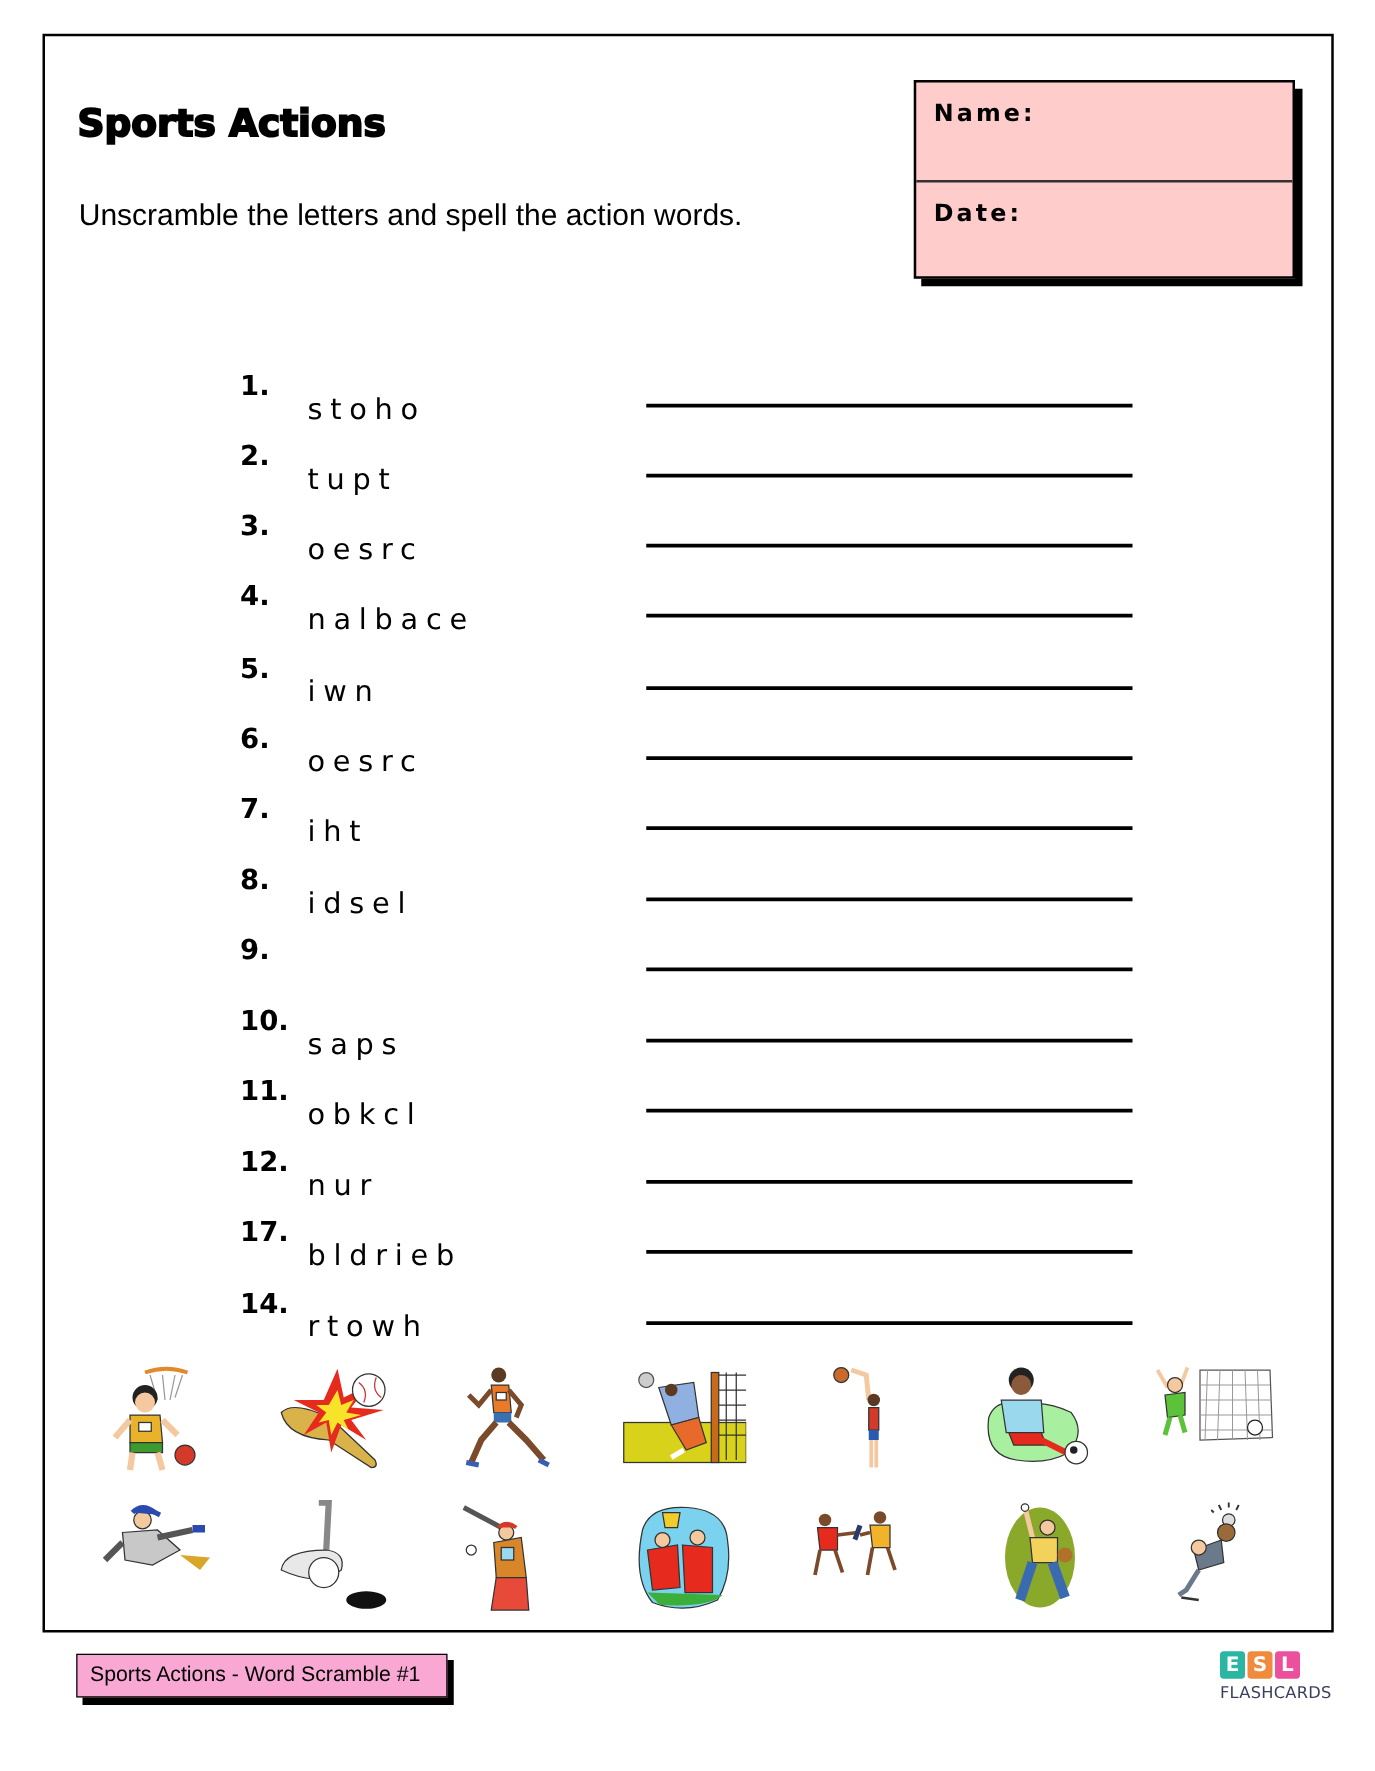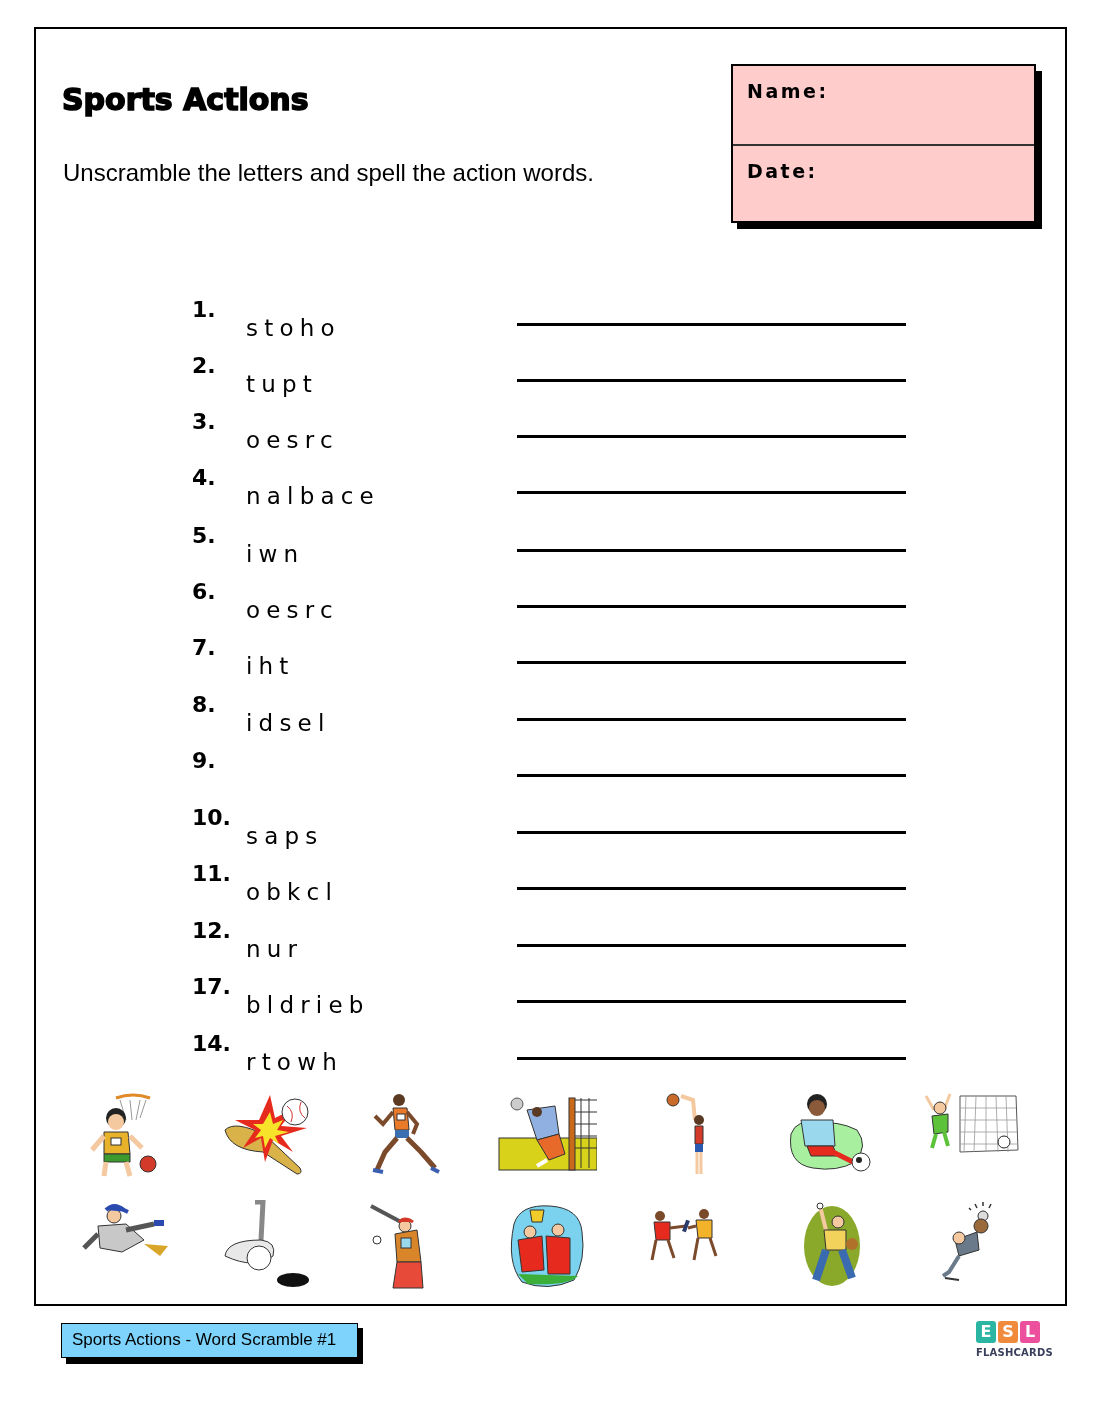--- a/index.html
+++ b/index.html
@@ -51,33 +51,33 @@
     position: absolute; left: 325px; top: 28px; width: 389px; height: 0;
     border-top: 3px solid #000; background: transparent;
   }
 
   .pictures { position: absolute; left: 60px; top: 1085px; width: 990px; height: 200px; }
   .pic { position: absolute; width: 100px; height: 90px; }
 
   .footer-shadow { position: absolute; left: 66px; top: 1328px; width: 297px; height: 36px; background: #000; }
   .footer-label {
     position: absolute; left: 61px; top: 1323px; width: 297px; height: 35px;
-    background: #7dd3fc; border: 1.5px solid #000;
+    background: #f9a8d4; border: 1.5px solid #000;
     font-family: "Liberation Sans", sans-serif; font-size: 17px; line-height: 32px; padding-left: 10px;
     white-space: nowrap;
   }
 
   .logo { position: absolute; left: 976px; top: 1321px; width: 66px; height: 42px; }
   .logo .tiles { display: flex; gap: 2px; }
   .logo .tile {
     width: 20px; height: 22px; border-radius: 3px; color: #fff;
     font-family: "DejaVu Sans", sans-serif; font-weight: bold; font-size: 16px; text-align: center; line-height: 22px;
   }
   .logo .sub {
-    font-family: "DejaVu Sans", sans-serif; font-weight: bold; font-size: 10px; color: #3a3f5c;
+    font-family: "DejaVu Sans", sans-serif; font-weight: normal; font-size: 13px; color: #3a3f5c;
     letter-spacing: 0.2px; margin-top: 4px; text-align: left;
   }
 </style>
 </head>
 <body>
 
 <div class="frame"></div>
 
 <div class="title">Sports Actions</div>
 <div class="instructions">Unscramble the letters and spell the action words.</div>

